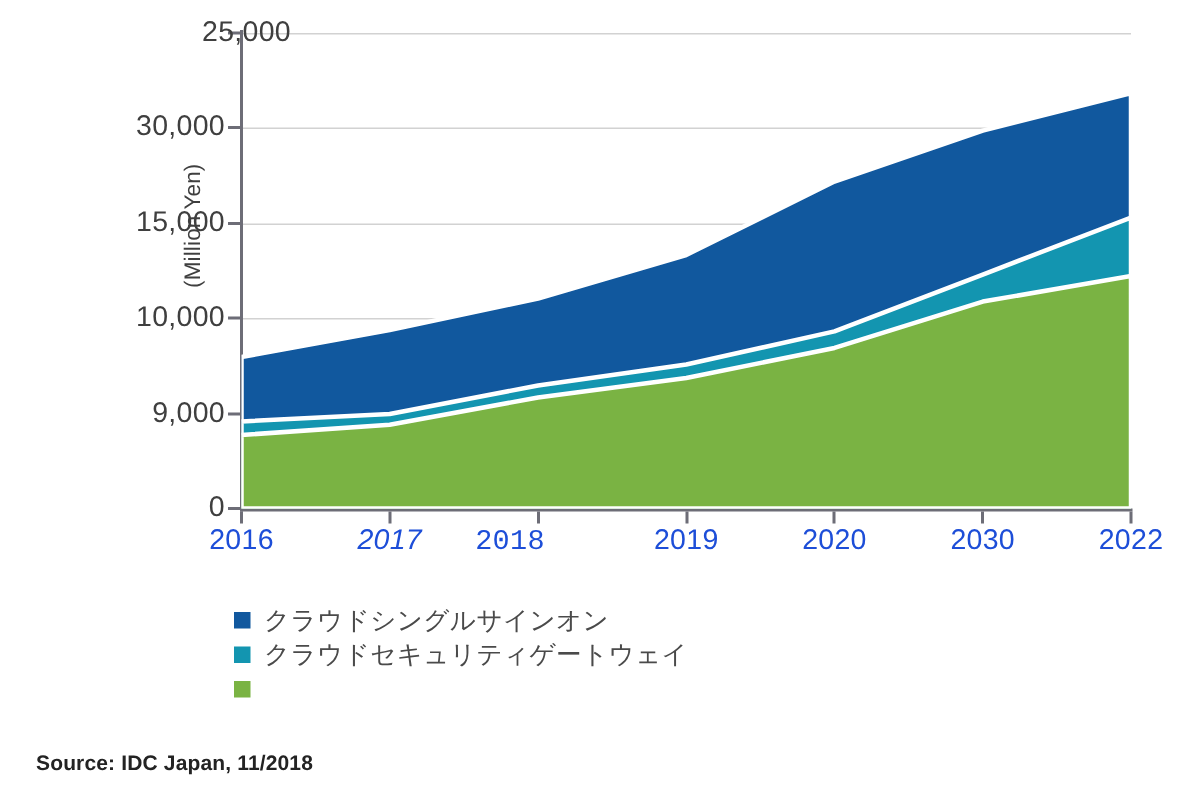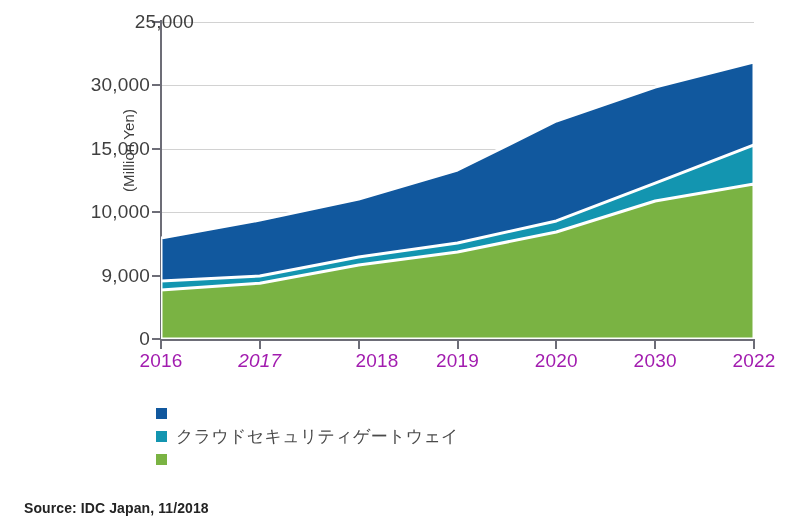--- a/index.html
+++ b/index.html
@@ -102,21 +102,21 @@
     transform: translateY(-11px);
     letter-spacing: .2px;
   }
 
   .xtick-label {
     position: absolute;
     top: 350px;
     width: 90px;
     text-align: center;
     font-size: 19px;
-    color: #a21caf;
+    color: #1d4ed8;
     letter-spacing: .2px;
   }
 
   
   .legend {
     position: absolute;
     left: 156px;
     top: 402px;
   }
   .legend-row {
@@ -188,34 +188,35 @@
         <path d="M 0 317.0 L 0.0 267.99 L 98.8 261.21 L 197.7 242.95 L 296.5 230.02 L 395.3 209.98 L 494.2 179.04 L 593.0 162.05 L 593.0 317.0 Z" fill="#7AB343" stroke="#ffffff" stroke-width="3" vector-effect="non-scaling-stroke" stroke-linejoin="round"></path>
       </g>
   </svg>
 
   <div id="x-scaffold">
       <div class="tick-x" style="left: 160px;"></div>
       <div class="xtick-label" style="left: 116px;">2016</div>
       <div class="tick-x" style="left: 258.833px;"></div>
       <div class="xtick-label" style="left: 214.833px; font-style: italic;">2017</div>
       <div class="tick-x" style="left: 357.667px;"></div>
-      <div class="xtick-label" style="left: 332px;">2018</div>
+      <div class="xtick-label" style="left: 295px; font-family: Liberation Mono, monospace;">2018</div>
       <div class="tick-x" style="left: 456.5px;"></div>
       <div class="xtick-label" style="left: 412.5px;">2019</div>
       <div class="tick-x" style="left: 555.333px;"></div>
       <div class="xtick-label" style="left: 511.333px;">2020</div>
       <div class="tick-x" style="left: 654.167px;"></div>
       <div class="xtick-label" style="left: 610.167px;">2030</div>
       <div class="tick-x" style="left: 753px;"></div>
       <div class="xtick-label" style="left: 709px;">2022</div>
     </div>
 
   <div class="legend">
     <div class="legend-row">
       <span class="legend-swatch" style="background:#11589E"></span>
+      <span class="legend-label">クラウドシングルサインオン</span>
     </div>
     <div class="legend-row">
       <span class="legend-swatch" style="background:#1395B0"></span>
       <span class="legend-label">クラウドセキュリティゲートウェイ</span>
     </div>
     <div class="legend-row">
       <span class="legend-swatch" style="background:#7AB343"></span>
     </div>
   </div>
 

